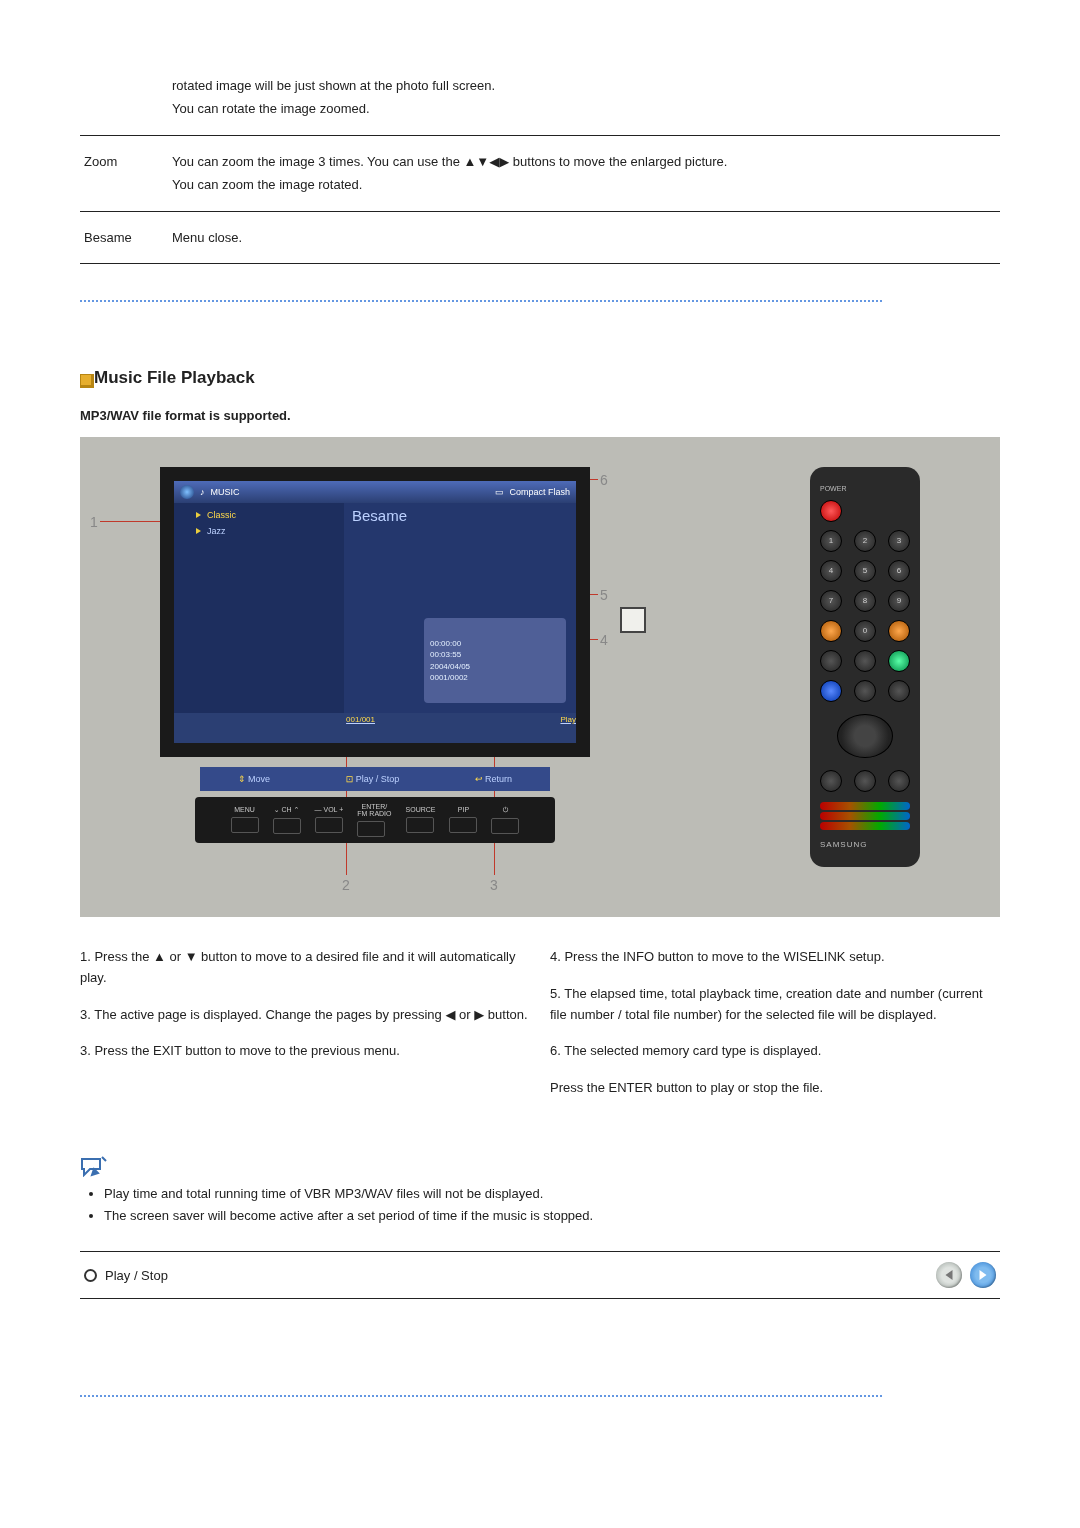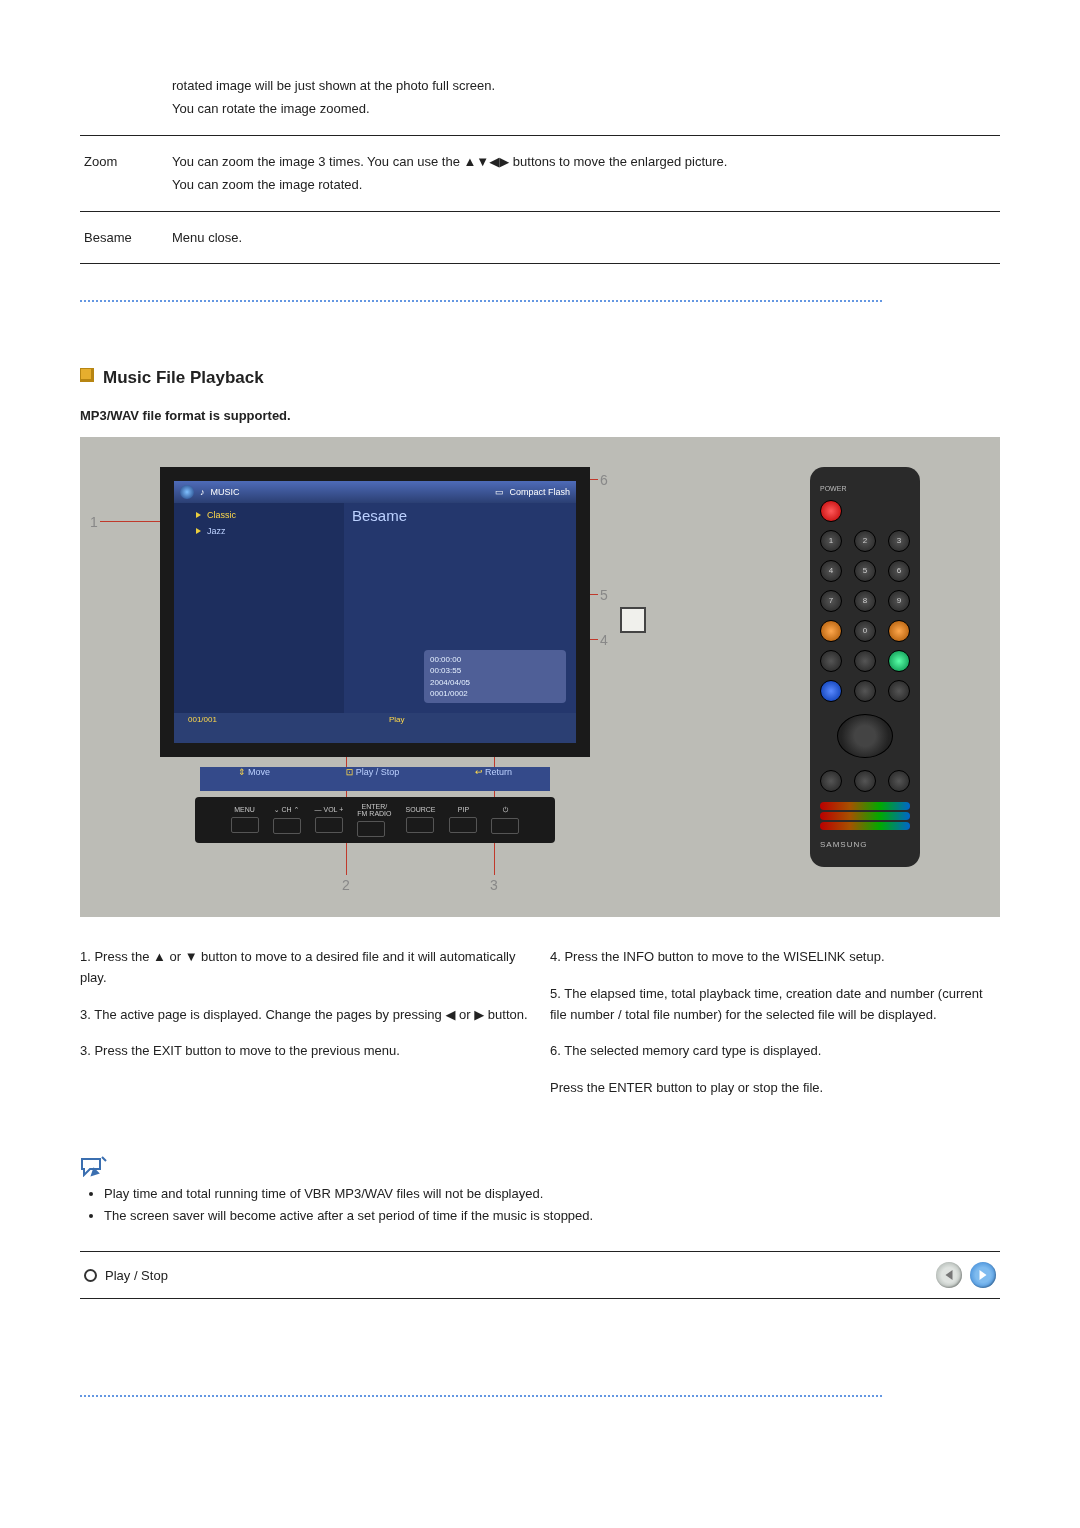--- a/index.html
+++ b/index.html
@@ -48,22 +48,22 @@
     text-align: right;
     color: #9aa0a6;
     font-size: 11px;
     letter-spacing: 2px;
     font-style: italic;
     padding-left: 8px;
   }
   .section-head {
     margin: 60px 0 20px 0;
     display: flex;
-    align-items: flex-start;
-    gap: 9px;
+    align-items: flex-end;
+    gap: 0;
   }
   .section-head .bullet-icon {
     width: 12px;
     height: 12px;
     background: #e6ae2e;
     border: 1px solid #b78512;
     box-shadow: inset -2px -2px 0 #b78512;
   }
   .section-head h2 {
     margin: 0;
@@ -141,42 +141,42 @@
   .monitor .screen .main .title {
     height: 20px; padding: 4px 8px;
     color: #bcd1ff; font-size: 15px;
   }
   .monitor .screen .main .infobox {
     position: absolute;
     right: 10px; bottom: 10px;
     width: 130px;
     background: #4f5f97;
     border-radius: 4px;
-    padding: 4px 6px;
+    padding: 20px 6px;
     font-size: 8px;
     color: #e5f0ff;
     line-height: 1.4;
   }
   .monitor .screen .bottombar {
     position: absolute;
     left: 0; right: 0; bottom: 0; height: 30px;
     display: flex;
     font-size: 9px;
     color: #bcd1ff;
   }
   .monitor .screen .bottombar .half {
-    flex:1; text-align:left; padding:2px 14px;
+    flex:1; text-align:right; padding:2px 0;text-decoration:underline;
   }
   .monitor .screen .bottombar .half .lbl { color:#ffd94a; font-size:8px; }
   .monitor .hint {
     position: absolute;
     left: 40px; right: 40px; top: 300px;
     height: 24px;
     background: #344a8a;
-    display:flex; justify-content:space-around;
+    display:flex; align-items:center; justify-content:space-around;
     font-size: 9px; color:#bcd1ff;
   }
   .monitor .stand {
     position: absolute;
     top: 330px;
     left: 50%;
     transform: translateX(-50%);
     width: 360px;
     height: 46px;
     background: #1a1a1a;

